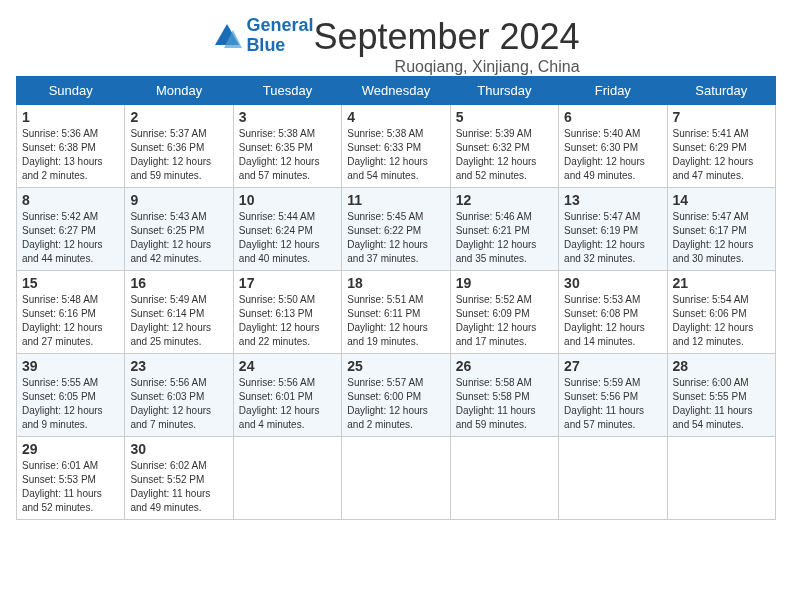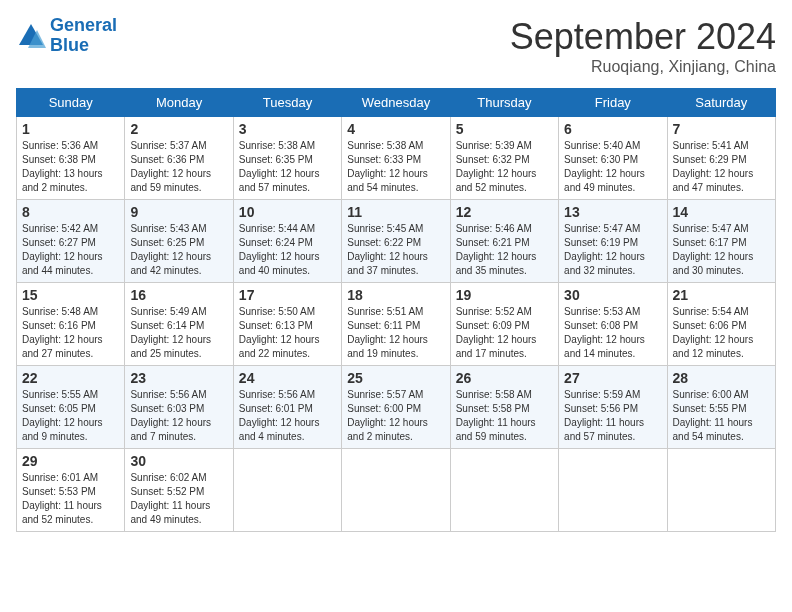--- a/index.html
+++ b/index.html
@@ -5,23 +5,22 @@
     * { box-sizing: border-box; margin: 0; padding: 0; }
     body {
       font-family: Arial, sans-serif;
       background: #fff;
       width: 792px;
       min-height: 612px;
       padding: 16px;
     }
     .header-area {
       display: flex;
-      justify-content: space-between;
+      justify-content: center;
       align-items: flex-start;
-      margin-bottom: 12px;
     }
     .logo {
       display: flex;
       align-items: center;
       gap: 4px;
     }
     .logo-text {
       font-size: 18px;
       font-weight: bold;
       color: #333;
@@ -205,21 +204,21 @@
           <span class="day-number">30</span>
           <div class="day-info">Sunrise: 5:53 AM<br>Sunset: 6:08 PM<br>Daylight: 12 hours<br>and 14 minutes.</div>
         </td>
         <td>
           <span class="day-number">21</span>
           <div class="day-info">Sunrise: 5:54 AM<br>Sunset: 6:06 PM<br>Daylight: 12 hours<br>and 12 minutes.</div>
         </td>
       </tr>
       <tr>
         <td>
-          <span class="day-number">22</span>
+          <span class="day-number">39</span>
           <div class="day-info">Sunrise: 5:55 AM<br>Sunset: 6:05 PM<br>Daylight: 12 hours<br>and 9 minutes.</div>
         </td>
         <td>
           <span class="day-number">23</span>
           <div class="day-info">Sunrise: 5:56 AM<br>Sunset: 6:03 PM<br>Daylight: 12 hours<br>and 7 minutes.</div>
         </td>
         <td>
           <span class="day-number">24</span>
           <div class="day-info">Sunrise: 5:56 AM<br>Sunset: 6:01 PM<br>Daylight: 12 hours<br>and 4 minutes.</div>
         </td>

